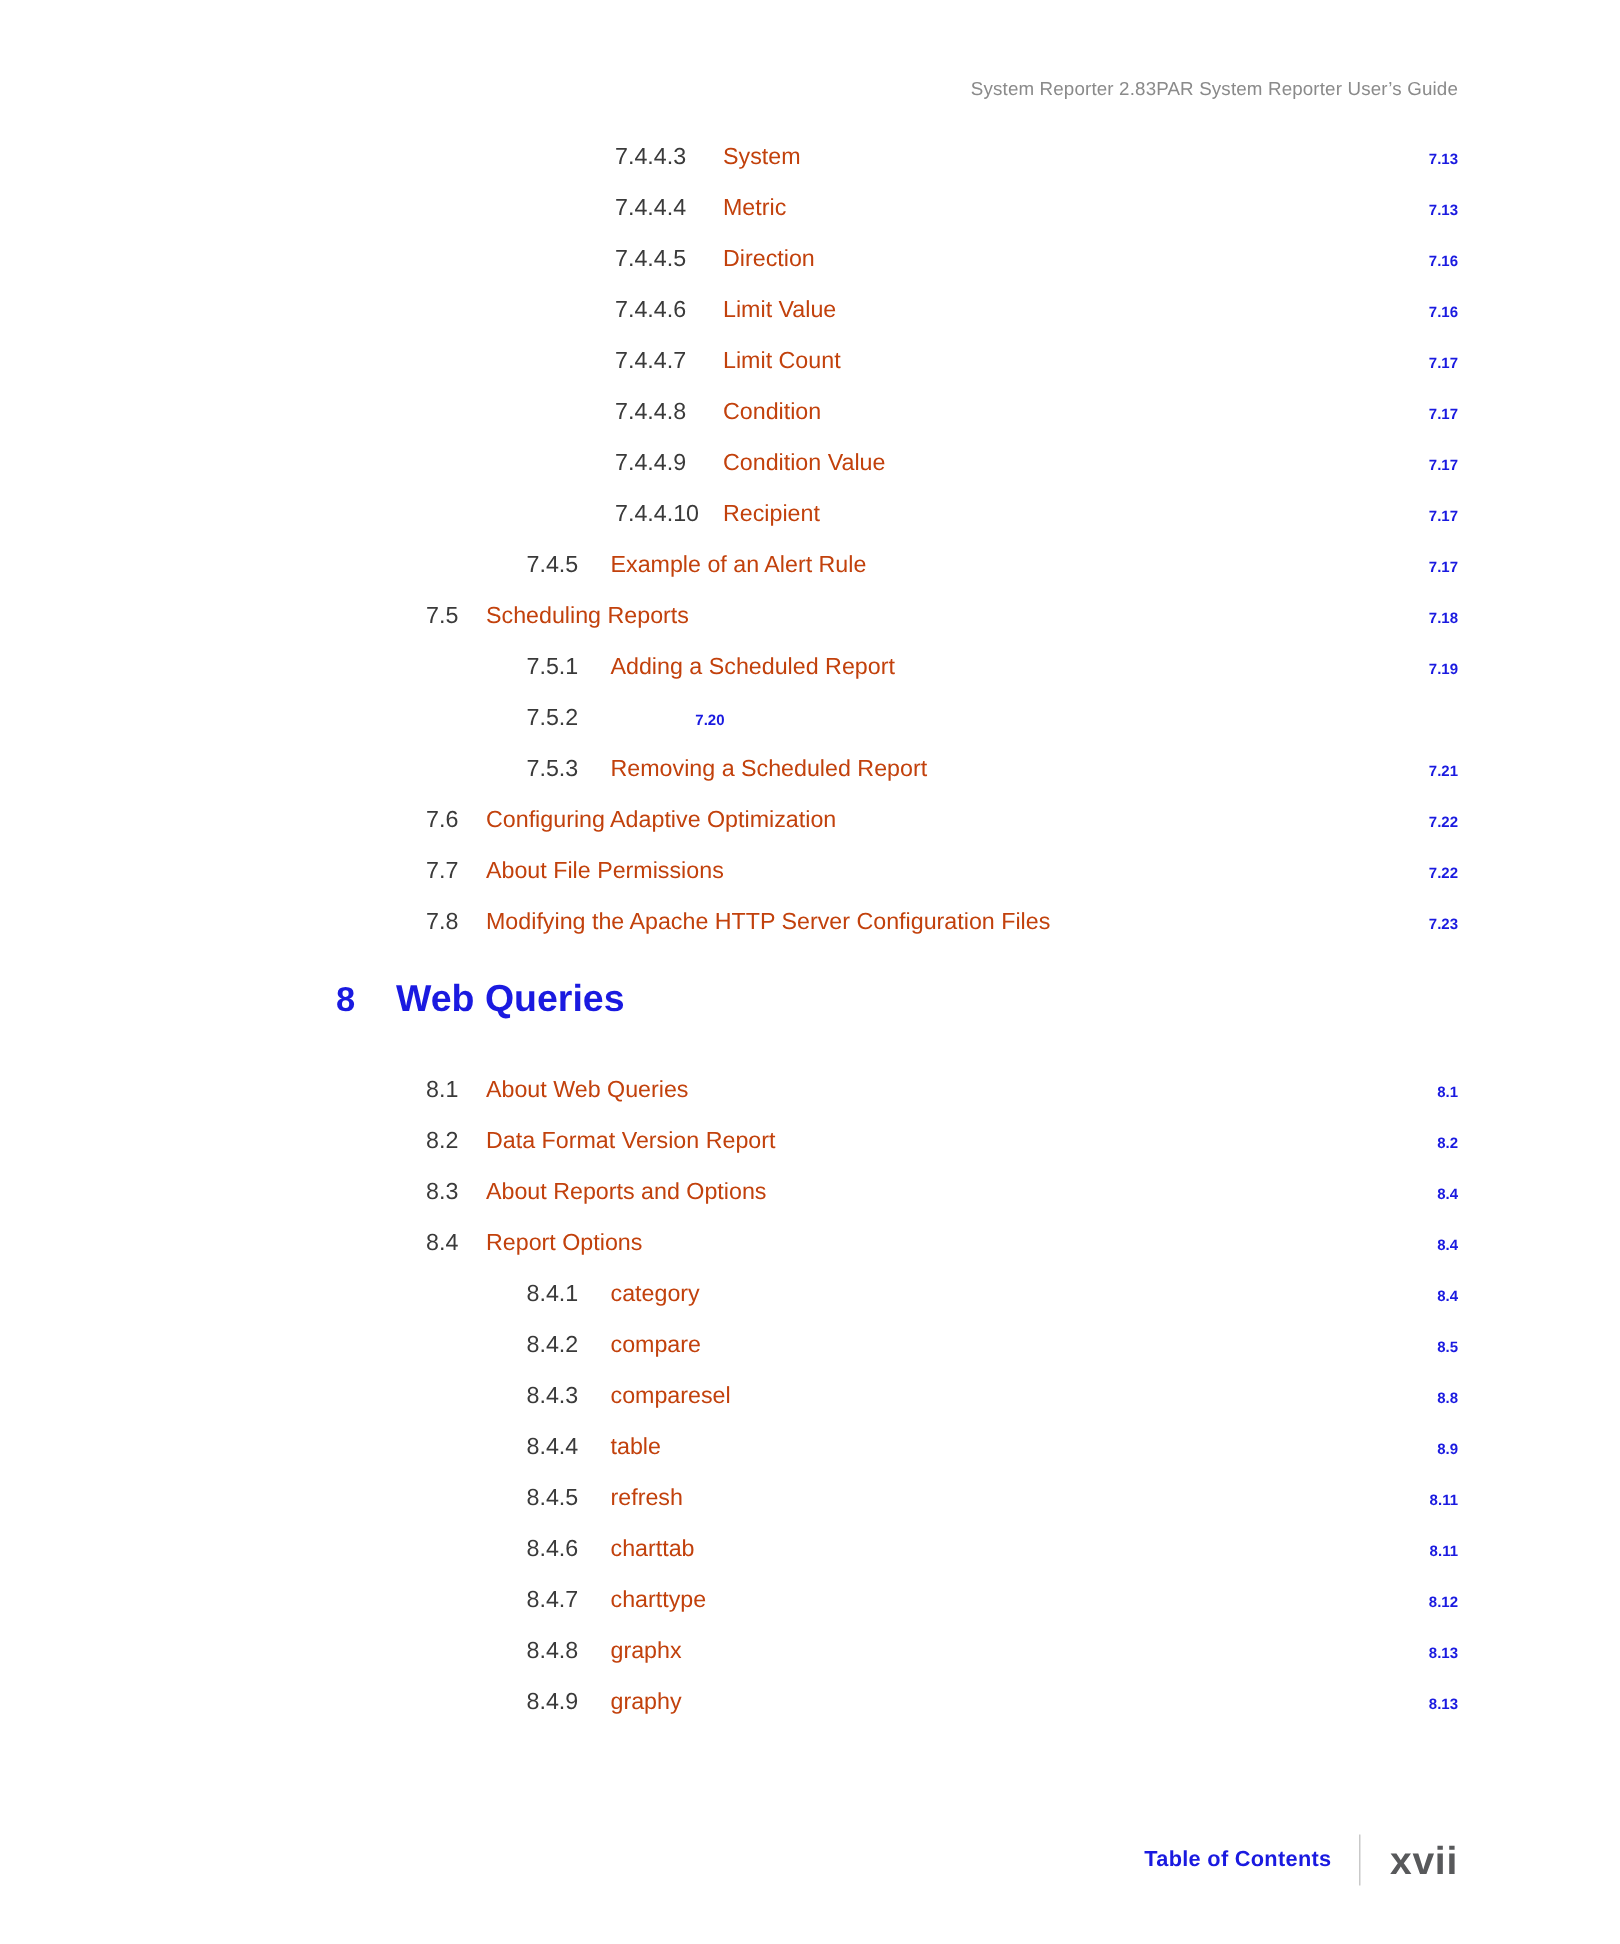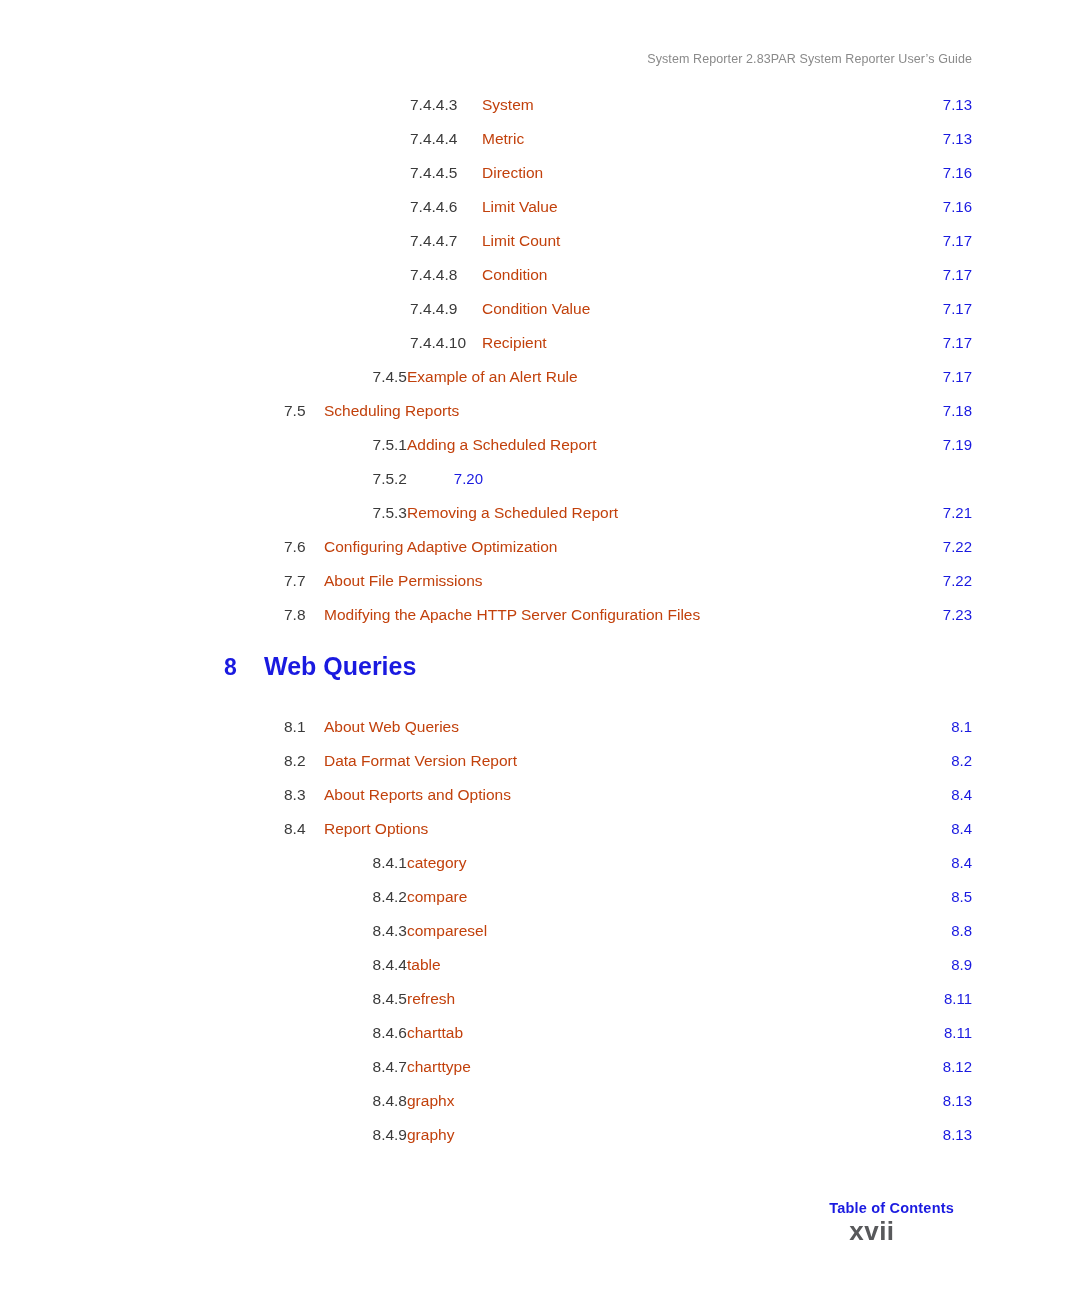--- a/index.html
+++ b/index.html
@@ -61,33 +61,33 @@
 
   .toc-label {
     color: #c2410c;
     font-size: 15.5px;
     flex: 1 1 auto;
     white-space: nowrap;
   }
 
   .toc-page {
     color: #1a1ae0;
-    font-weight: normal;
-    font-size: 15px;
+    font-weight: bold;
+    font-size: 10px;
     flex: 0 0 auto;
     text-align: right;
     width: 76px;
   }
 
   
   .lvl1 .toc-num   { width: 40px;  margin-left: 164px; }
   .lvl1 .toc-label { margin-left: 0px; }
 
   
-  .lvl2 .toc-num   { width: 56px;  margin-left: 231px; text-align: right; }
+  .lvl2 .toc-num   { width: 56px;  margin-left: 231px; }
   .lvl2 .toc-label { margin-left: 0px; }
 
   
   .lvl3 .toc-num   { width: 72px;  margin-left: 290px; }
   .lvl3 .toc-label { margin-left: 0px; }
 
   
   .chapter-row {
     display: flex;
     align-items: baseline;
@@ -105,25 +105,25 @@
   .chapter-title {
     color: #1a1ae0;
     font-weight: bold;
     font-size: 25px;
     flex: 1 1 auto;
   }
 
   
   .running-footer {
     position: absolute;
-    bottom: 56px;
+    bottom: 36px;
     right: 108px;
     display: flex;
+    align-items: center;
     height: 40px;
-    flex-direction: column;
   }
   .footer-label {
     color: #1a1ae0;
     font-weight: bold;
     font-size: 14.5px;
     letter-spacing: 0.2px;
     padding-right: 18px;
   }
   .footer-divider {
     width: 1px;

